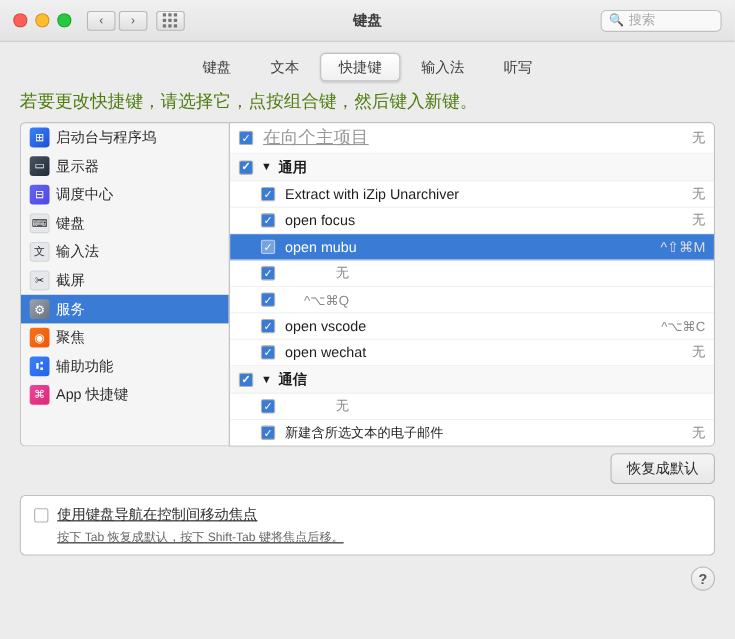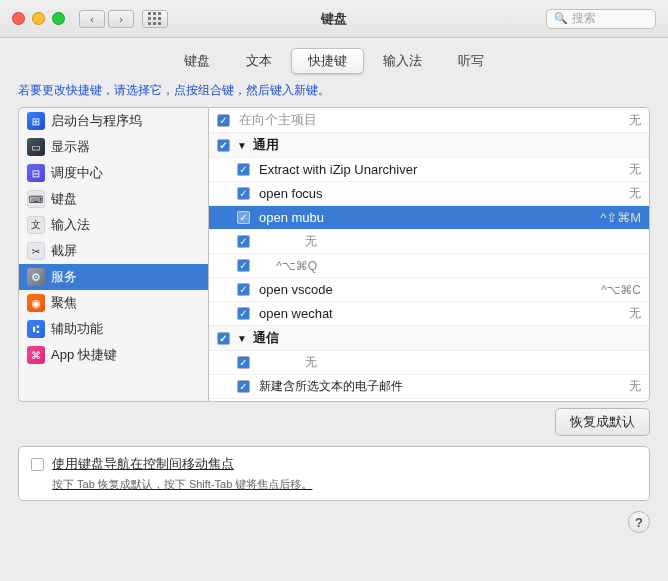--- a/index.html
+++ b/index.html
@@ -131,22 +131,22 @@
       text-align: right;
     }
 
     
     .main-content {
       display: flex;
       flex-direction: column;
       padding: 0 18px;
     }
     .hint-text {
-      font-size: 12px;
-      color: #1d4ed8;
+      font-size: 16px;
+      color: #4d7c0f;
       margin-bottom: 8px;
     }
 
     
     .columns {
       display: flex;
       gap: 0;
       height: 295px;
     }
 
@@ -422,21 +422,21 @@
         <span>App 快捷键</span>
       </div>
     </div>
 
     <div class="right-table">
 
       <div class="table-row">
         <div class="checkbox-cell">
           <div class="check-box">✓</div>
         </div>
-        <span class="row-label" style="color:#999;font-size:13px;">在向个主项目</span>
+        <span class="row-label" style="color:#999;font-size:16px;text-decoration:underline;">在向个主项目</span>
         <span class="row-shortcut">无</span>
       </div>
 
       <div class="table-row section-header">
         <div class="checkbox-cell">
           <div class="check-box">✓</div>
         </div>
         <span class="section-triangle">▼</span>
         <span class="row-label">通用</span>
       </div>

